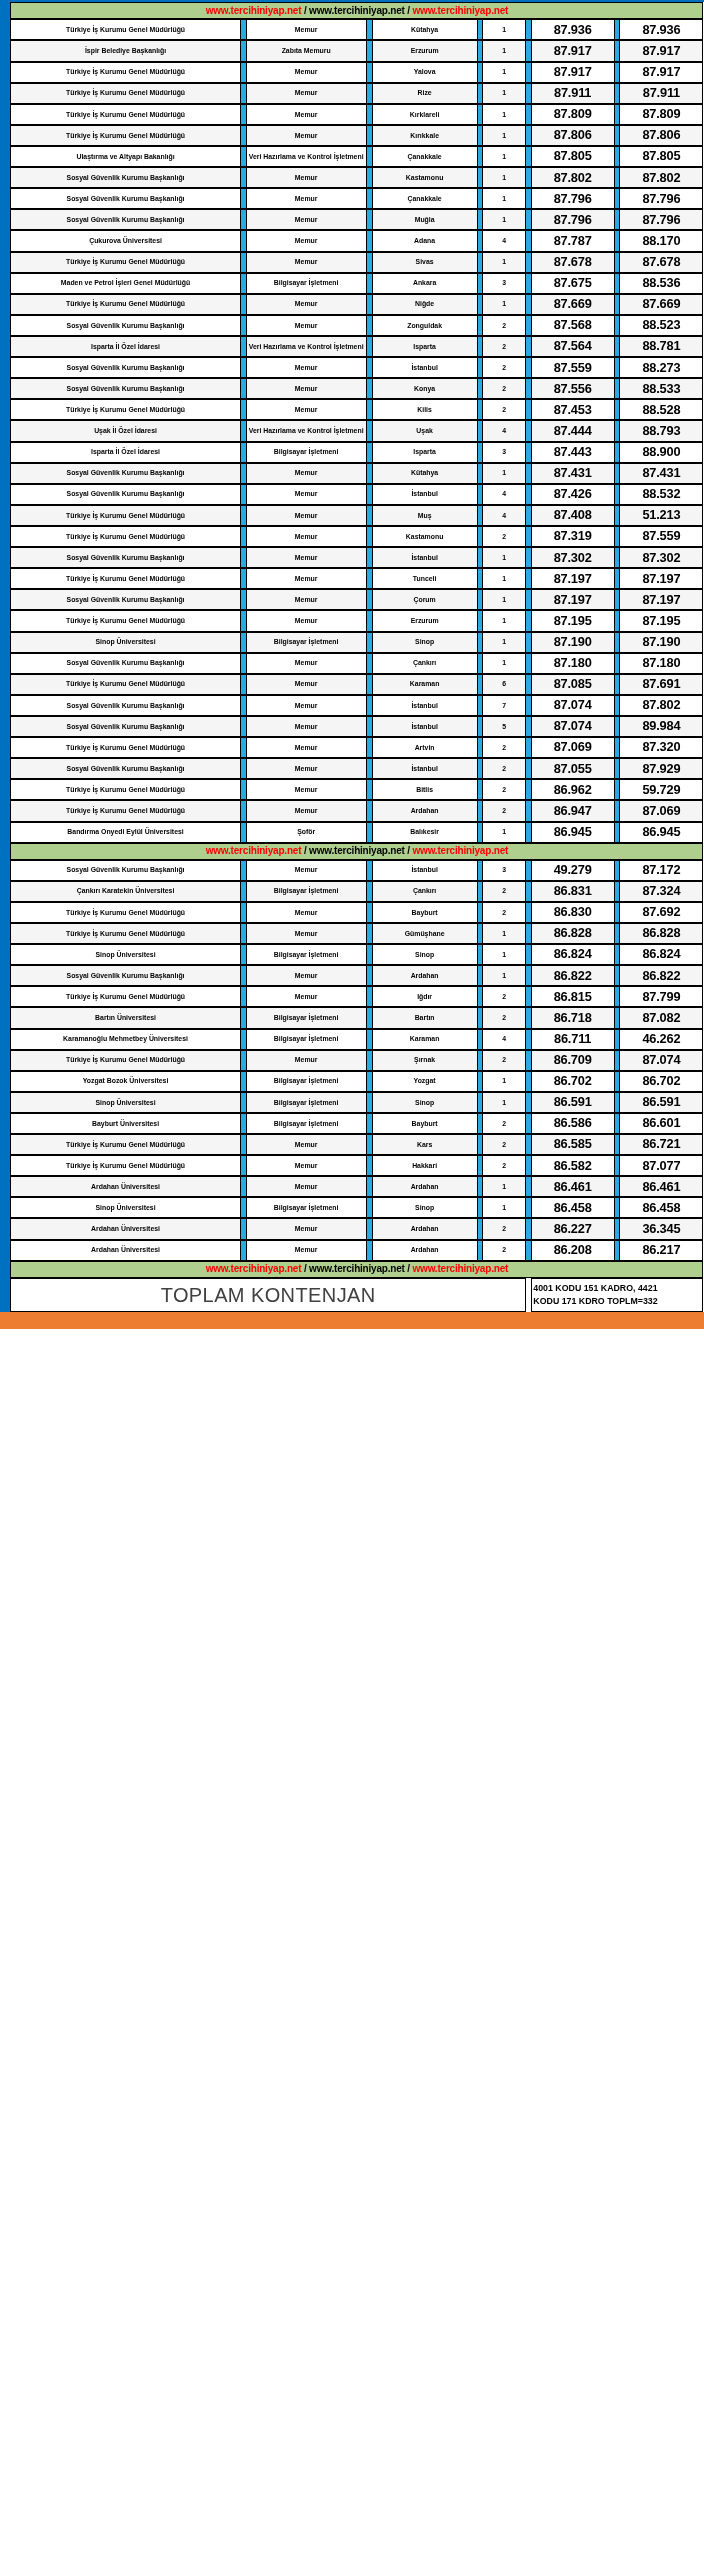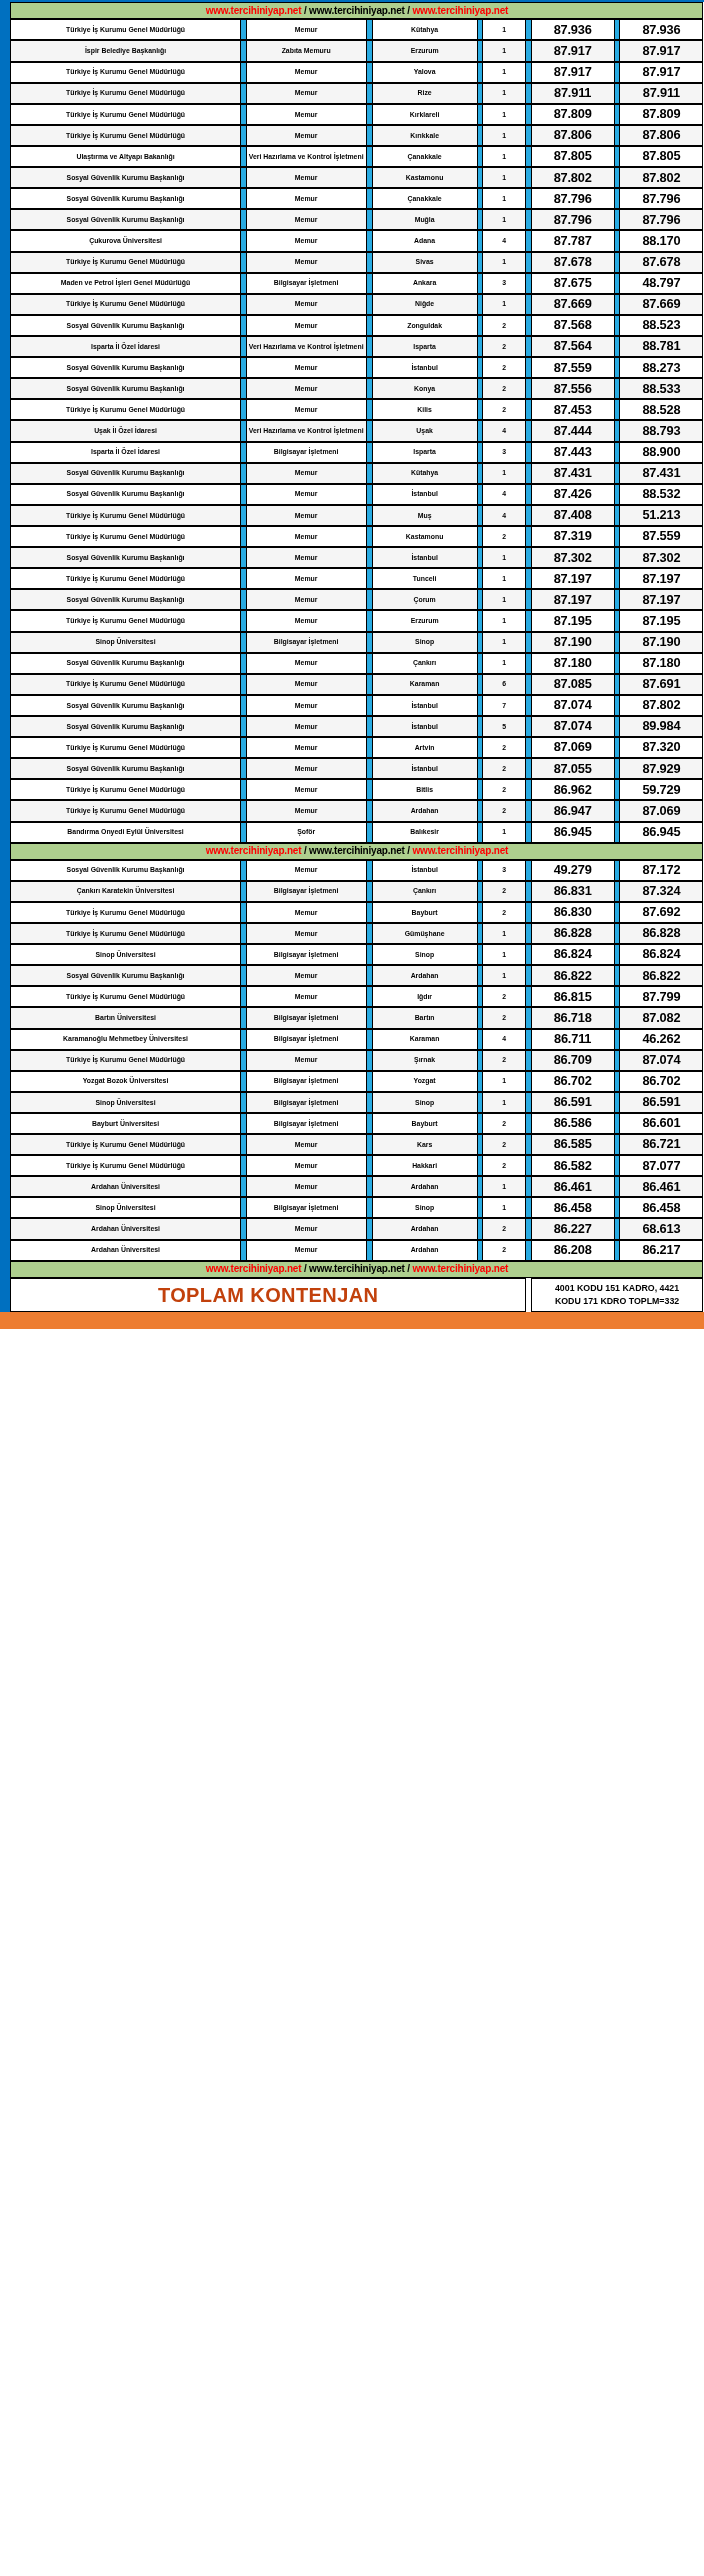--- a/index.html
+++ b/index.html
@@ -81,30 +81,30 @@
     white-space:nowrap;
   }
   .red{color:#FF0000;}
   .blk{color:#000000;}
 
   
   tr.total-row td.total-label{
     border:1.6px solid #000;
     background:#FFFFFF;
     text-align:center;
-    font-weight:bold;
+    font-weight:normal;
     font-size:20px;
     letter-spacing:0.4px;
-    color:#c2410c;
+    color:#404040;
     padding:4.8px 0;
   }
   tr.total-row td.total-value{
     border:1.6px solid #000;
     background:#FFFFFF;
-    text-align:center;
+    text-align:left;
     font-weight:bold;
     font-size:8.8px;
     color:#000;
     line-height:1.5;
     padding:3.2px 1.6px;
   }
   .orange-strip{
     height:17px;
     background:#ED7D31;
     width:705px;
@@ -295,21 +295,21 @@
           <td class="cell kurum">Maden ve Petrol İşleri Genel Müdürlüğü</td>
           <td class="sep"></td>
           <td class="cell unvan">Bilgisayar İşletmeni</td>
           <td class="sep"></td>
           <td class="cell il">Ankara</td>
           <td class="sep"></td>
           <td class="cell kont">3</td>
           <td class="sep"></td>
           <td class="cell puan">87.675</td>
           <td class="sep"></td>
-          <td class="cell puan">48.797</td>
+          <td class="cell puan">88.536</td>
         </tr>
         <tr class="data-row even">
           <td class="cell kurum">Türkiye İş Kurumu Genel Müdürlüğü</td>
           <td class="sep"></td>
           <td class="cell unvan">Memur</td>
           <td class="sep"></td>
           <td class="cell il">Niğde</td>
           <td class="sep"></td>
           <td class="cell kont">1</td>
           <td class="sep"></td>
@@ -870,21 +870,21 @@
           <td class="cell kurum">Ardahan Üniversitesi</td>
           <td class="sep"></td>
           <td class="cell unvan">Memur</td>
           <td class="sep"></td>
           <td class="cell il">Ardahan</td>
           <td class="sep"></td>
           <td class="cell kont">2</td>
           <td class="sep"></td>
           <td class="cell puan">86.227</td>
           <td class="sep"></td>
-          <td class="cell puan">68.613</td>
+          <td class="cell puan">36.345</td>
         </tr>
         <tr class="data-row odd">
           <td class="cell kurum">Ardahan Üniversitesi</td>
           <td class="sep"></td>
           <td class="cell unvan">Memur</td>
           <td class="sep"></td>
           <td class="cell il">Ardahan</td>
           <td class="sep"></td>
           <td class="cell kont">2</td>
           <td class="sep"></td>

